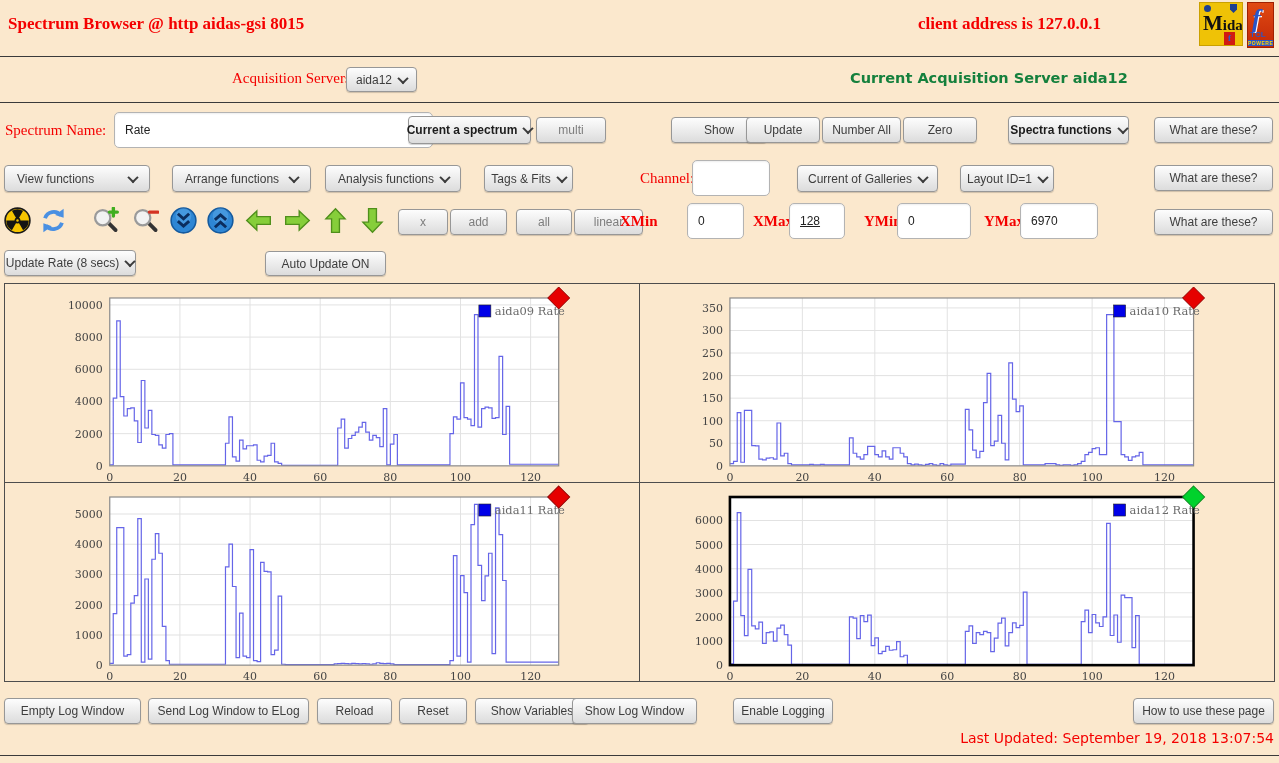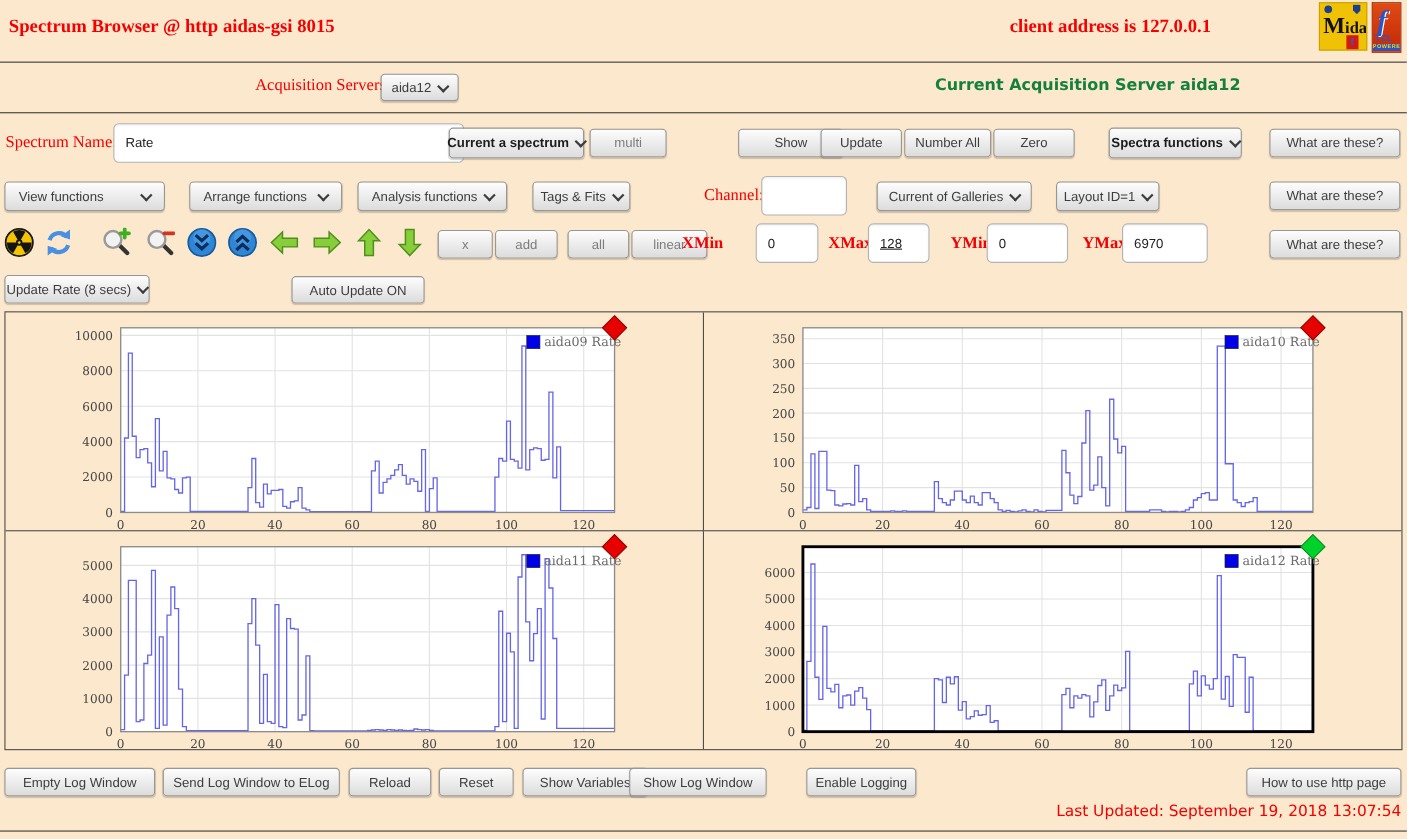--- a/index.html
+++ b/index.html
@@ -78,21 +78,21 @@
   <button class="btn" style="left:346px;top:10px;height:25px;padding:0 9px">
     <span>aida12</span>
       <span class="chev"></span>
   </button>
   <span class="abs" style="left:850px;top:13px;color:#15803d;font:bold 14.5px 'DejaVu Sans',sans-serif">Current Acquisition Server aida12</span>
   <hr class="sep abs" style="left:0;right:0;bottom:0">
 </div>
 
 <div class="row" style="height:55px">
   <span class="rlabel" style="left:5px;top:19px">Spectrum Name:</span>
-  <input class="inp" style="left: 103px; top: 9px; width: 319px;" value="Rate">
+  <input class="inp" style="left: 114px; top: 9px; width: 319px;" value="Rate">
   <button class="btn bold" style="left:408px;top:13px;width:123px;height:28px">
     <span>Current a spectrum</span>
       <span class="chev"></span>
   </button>
   <button class="btn muted" style="left:536px;top:14px;width:70px">
       <span>multi</span>
     </button>
   <button class="btn" style="left:671px;top:14px;width:96px">
       <span>Show</span>
     </button>
@@ -420,17 +420,17 @@
   <button class="btn" style="left:475px;top:16px;width:114px">
       <span>Show Variables</span>
     </button>
   <button class="btn" style="left:572px;top:16px;width:125px">
       <span>Show Log Window</span>
     </button>
   <button class="btn" style="left:733px;top:16px;width:100px">
       <span>Enable Logging</span>
     </button>
   <button class="btn" style="left:1133px;top:16px;width:141px">
-      <span>How to use http page</span>
+      <span>How to use these page</span>
     </button>
   <span class="lastupd">Last Updated: September 19, 2018 13:07:54</span>
   <hr class="sep abs" style="left:0;right:0;top:73px">
 </div>
 
 </body></html>

